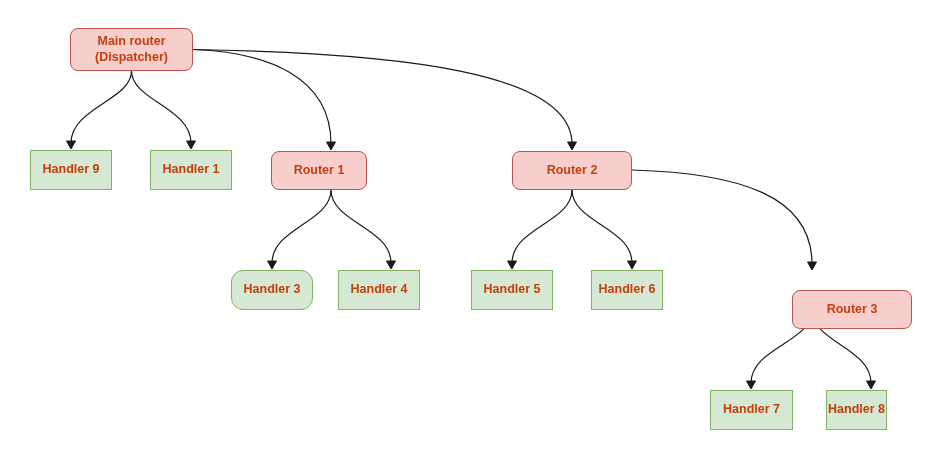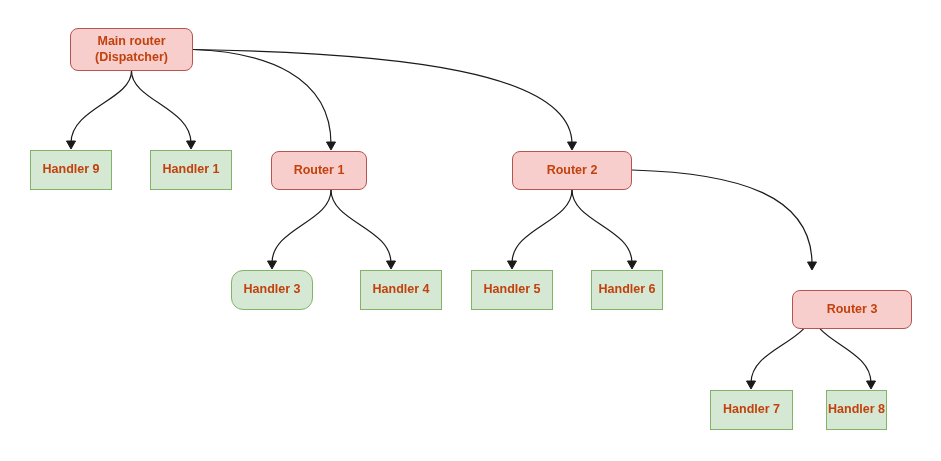--- a/index.html
+++ b/index.html
@@ -93,21 +93,21 @@
     </svg>
 
   <div id="node-layer">
       <div class="node router" style="left: 70px; top: 28px; width: 123px; height: 43px;">Main router
 (Dispatcher)</div>
       <div class="node handler" style="left: 30px; top: 150px; width: 82px; height: 40px;">Handler 9</div>
       <div class="node handler" style="left: 150px; top: 150px; width: 82px; height: 40px;">Handler 1</div>
       <div class="node router" style="left: 271px; top: 151px; width: 96px; height: 39px;">Router 1</div>
       <div class="node router" style="left: 512px; top: 151px; width: 120px; height: 39px;">Router 2</div>
       <div class="node handler" style="left: 231px; top: 270px; width: 82px; height: 40px; border-radius: 12px;">Handler 3</div>
-      <div class="node handler" style="left: 360px; top: 270px; width: 82px; height: 40px;">Handler 4</div>
+      <div class="node handler" style="left: 338px; top: 270px; width: 82px; height: 40px;">Handler 4</div>
       <div class="node handler" style="left: 471px; top: 270px; width: 82px; height: 40px;">Handler 5</div>
       <div class="node handler" style="left: 591px; top: 270px; width: 72px; height: 40px;">Handler 6</div>
       <div class="node router" style="left: 792px; top: 271px; width: 120px; height: 39px; margin-top: 19px;">Router 3</div>
       <div class="node handler" style="left: 710px; top: 390px; width: 83px; height: 40px;">Handler 7</div>
       <div class="node handler" style="left: 826px; top: 390px; width: 61px; height: 40px;">Handler 8</div>
     </div>
 
 </div>
 
 </body></html>

